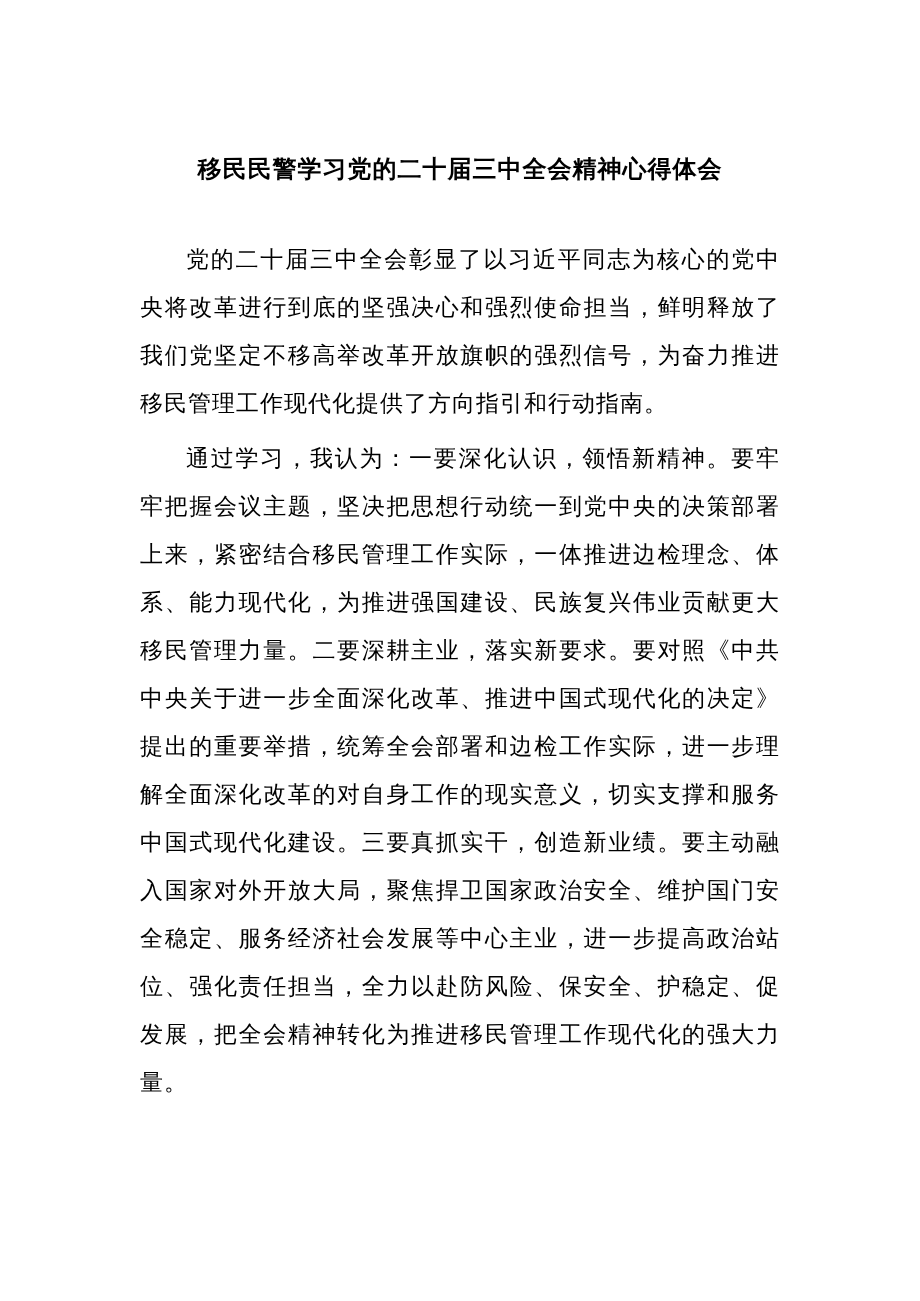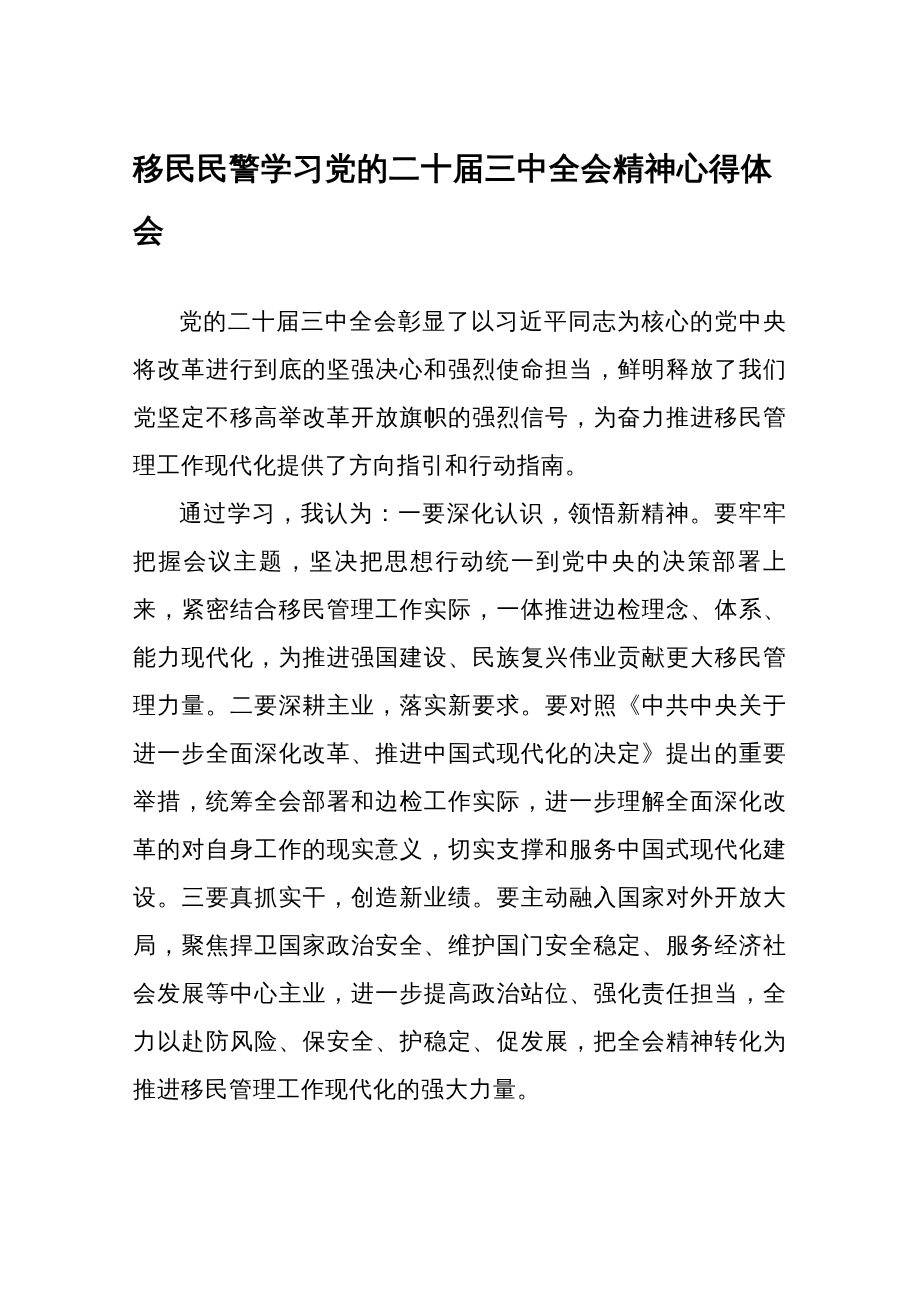--- a/index.html
+++ b/index.html
@@ -15,35 +15,35 @@
     overflow: hidden;
   }
   .page {
     box-sizing: border-box;
     width: 920px;
     height: 1301px;
     padding: 138px 133px 60px 133px;
     background: #ffffff;
   }
   .doc-title {
-    font-size: 31px;
+    font-size: 24px;
     font-weight: bold;
-    text-align: left;
+    text-align: center;
     line-height: 62px;
     letter-spacing: 1px;
     margin: 0 0 36px 0;
   }
   .doc-body p.body-para {
     font-size: 23px;
     line-height: 48px;
     text-align: justify;
     text-justify: inter-ideograph;
     text-indent: 2em;
     letter-spacing: 1px;
-    margin: 0;
+    margin: 7px;
   }
 </style>
 </head>
 <body>
 
 <div class="page">
   <h1 class="doc-title">移民民警学习党的二十届三中全会精神心得体会</h1>
   <div class="doc-body">
     <p class="body-para">党的二十届三中全会彰显了以习近平同志为核心的党中央将改革进行到底的坚强决心和强烈使命担当，鲜明释放了我们党坚定不移高举改革开放旗帜的强烈信号，为奋力推进移民管理工作现代化提供了方向指引和行动指南。</p>
     <p class="body-para">通过学习，我认为：一要深化认识，领悟新精神。要牢牢把握会议主题，坚决把思想行动统一到党中央的决策部署上来，紧密结合移民管理工作实际，一体推进边检理念、体系、能力现代化，为推进强国建设、民族复兴伟业贡献更大移民管理力量。二要深耕主业，落实新要求。要对照《中共中央关于进一步全面深化改革、推进中国式现代化的决定》提出的重要举措，统筹全会部署和边检工作实际，进一步理解全面深化改革的对自身工作的现实意义，切实支撑和服务中国式现代化建设。三要真抓实干，创造新业绩。要主动融入国家对外开放大局，聚焦捍卫国家政治安全、维护国门安全稳定、服务经济社会发展等中心主业，进一步提高政治站位、强化责任担当，全力以赴防风险、保安全、护稳定、促发展，把全会精神转化为推进移民管理工作现代化的强大力量。</p>

